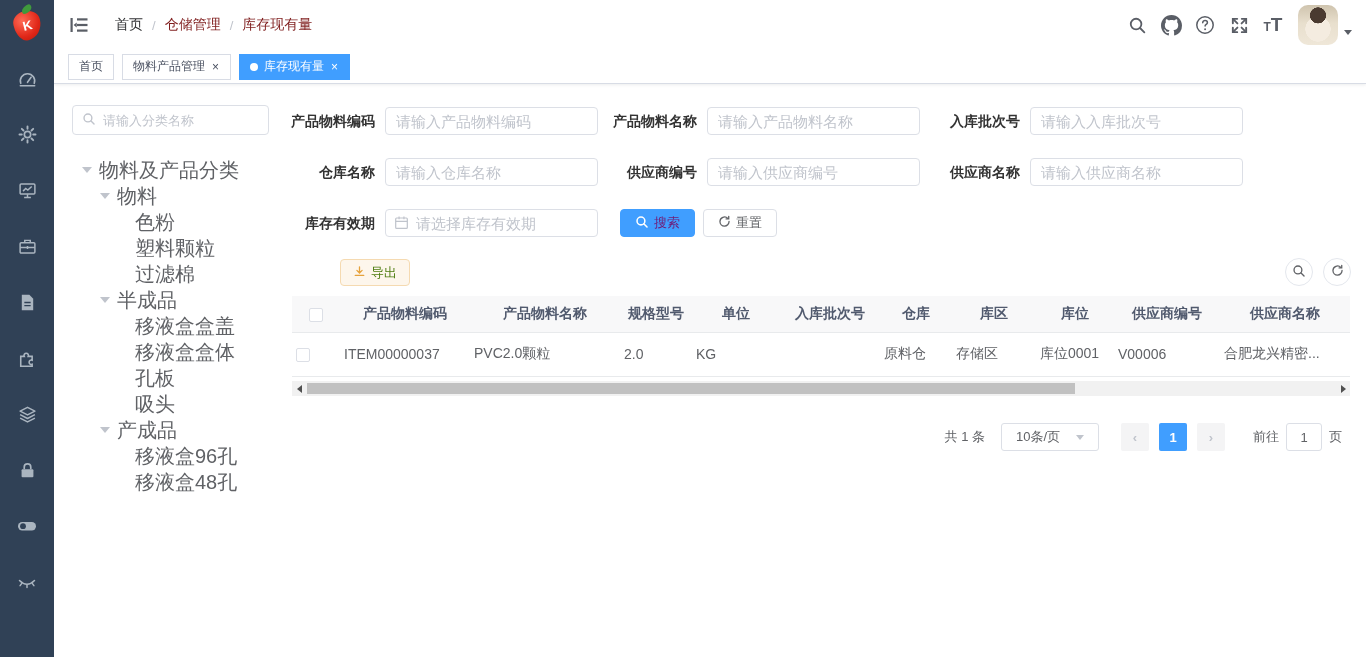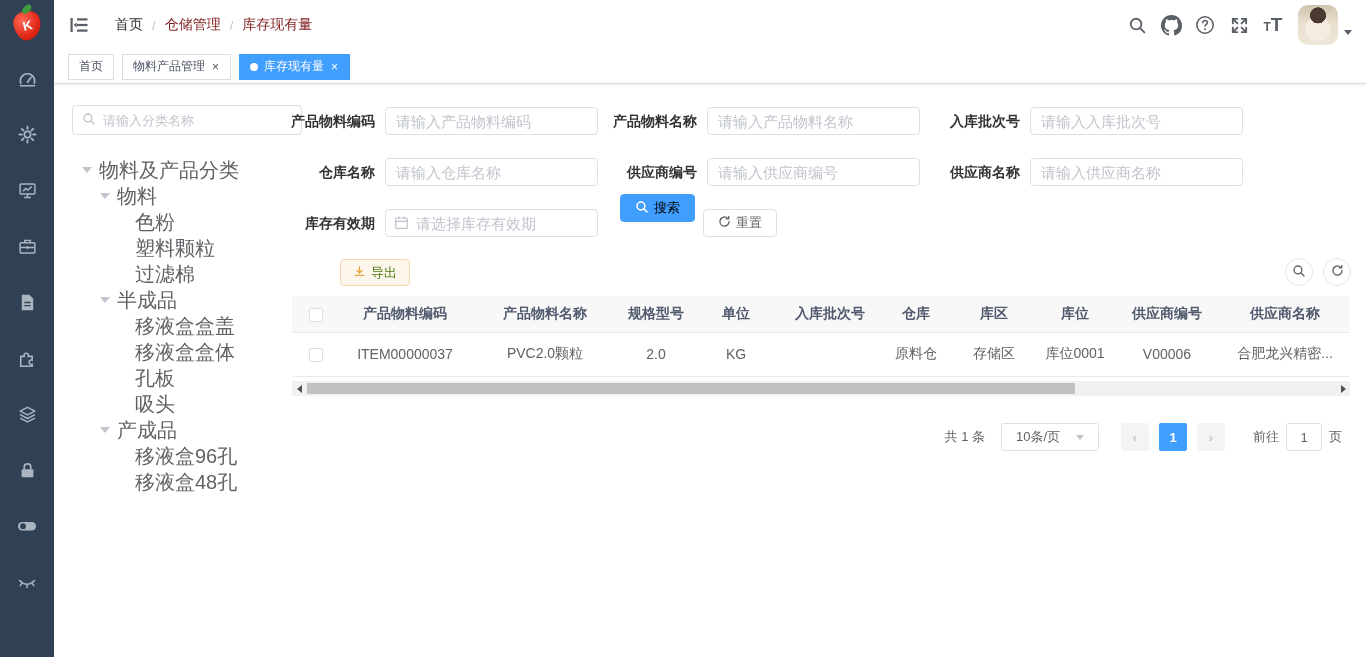--- a/index.html
+++ b/index.html
@@ -36,48 +36,48 @@
   .tabsbar { position:absolute; left:54px; top:50px; width:1312px; height:34px; background:#fff; border-bottom:1px solid #d8dce5; box-shadow:0 1px 3px rgba(0,21,41,.08); display:flex; align-items:center; padding-left:14px; gap:8px; z-index:10; }
   .tag { height:26px; display:inline-flex; align-items:center; padding:0 10px; border:1px solid #d8dce5; background:#fff; color:#495060; font-size:12px; cursor:pointer; gap:6px; white-space:nowrap; }
   .tag.active { background:#409eff; border-color:#409eff; color:#fff; }
   .tag .dot { width:8px; height:8px; border-radius:50%; background:#fff; }
   .tag .tclose { font-size:12px; line-height:1; padding:0 1px; }
 
   
   .content { position:absolute; left:54px; top:84px; width:1312px; height:573px; background:#fff; }
 
   
-  .tree-search { position:absolute; left:18px; top:21px; width:230px; height:30px; border:1px solid #dcdfe6; border-radius:4px; display:flex; align-items:center; padding:0 9px; gap:7px; background:#fff; }
+  .tree-search { position:absolute; left:18px; top:21px; width:197px; height:30px; border:1px solid #dcdfe6; border-radius:4px; display:flex; align-items:center; padding:0 9px; gap:7px; background:#fff; }
   .tree-search input { border:none; outline:none; flex:1; font-size:13px; color:#606266; font-family:inherit; min-width:0; }
   .tree-search input::placeholder { color:#c0c4cc; }
   .tree { position:absolute; left:0; top:73px; width:235px; }
   .tree-item { height:26px; display:flex; align-items:center; font-size:20px; color:#606266; cursor:pointer; }
   .tree-item .caret { width:0; height:0; border-left:5px solid transparent; border-right:5px solid transparent; border-top:6px solid #c0c4cc; margin-right:7px; flex:none; }
   .lv0 { padding-left:28px; } .lv1 { padding-left:46px; } .lv2 { padding-left:81px; }
 
   
   .field { position:absolute; display:flex; align-items:center; }
   .f-label { width:112px; text-align:right; padding-right:10px; font-size:14px; font-weight:700; color:#333; line-height:28px; white-space:nowrap; }
   .f-input { width:213px; height:28px; border:1px solid #dcdfe6; border-radius:4px; font-size:15px; color:#606266; padding:0 10px; outline:none; background:#fff; font-family:inherit; }
   .f-input::placeholder { color:#c0c4cc; }
   .date-wrap { position:relative; }
   .date-wrap .f-input { padding-left:30px; }
   .date-ic { position:absolute; left:9px; top:6px; pointer-events:none; display:flex; }
 
   .btn { height:28px; border-radius:4px; font-size:13px; display:inline-flex; align-items:center; gap:5px; cursor:pointer; border:1px solid transparent; padding:0 14px; font-family:inherit; }
-  .btn-search { position:absolute; left:566px; top:110px; background:#409eff; border-color:#409eff; color:#000000; }
+  .btn-search { position:absolute; left:566px; top:125px; background:#409eff; border-color:#409eff; color:#701a75; }
   .btn-reset  { position:absolute; left:649px; top:125px; background:#fff; border-color:#dcdfe6; color:#606266; }
   .btn-export { position:absolute; left:238px; top:175px; height:27px; background:#fdf6ec; border-color:#f5dab1; color:#4d7c0f; padding:0 12px;margin-left:48px; }
   .mini-circle { position:absolute; top:174px; width:28px; height:28px; border-radius:50%; border:1px solid #e4e7ed; background:#fff; display:flex; align-items:center; justify-content:center; cursor:pointer; }
   #mini-search { left:1231px; } #mini-refresh { left:1269px; }
 
   
   .grid { position:absolute; left:238px; top:212px; width:1058px; border-collapse:collapse; table-layout:fixed; font-size:14px; }
   .grid th { background:#f8f8f9; height:36px; color:#515a6e; font-weight:700; border-bottom:1px solid #e8eaec; text-align:center; padding:0 4px; overflow:hidden; white-space:nowrap; }
-  .grid td { height:44px; color:#606266; border-bottom:1px solid #e8eaec; text-align:center; padding:0 4px; overflow:hidden; white-space:nowrap; text-overflow:ellipsis; }
+  .grid td { height:44px; color:#606266; border-bottom:1px solid #e8eaec; padding:0 4px; overflow:hidden; white-space:nowrap; text-overflow:ellipsis; }
   .cbx { display:inline-block; width:14px; height:14px; border:1px solid #dcdfe6; border-radius:2px; background:#fff; vertical-align:middle; cursor:pointer; }
 
   
   .hscroll { position:absolute; left:238px; top:297px; width:1058px; height:15px; background:#f1f1f1; }
   .sb-arrow { position:absolute; top:0; width:14px; height:15px; display:flex; align-items:center; justify-content:center; cursor:pointer; }
   .sb-arrow.left { left:0; } .sb-arrow.right { right:0; }
   .tri-l { width:0; height:0; border-top:4px solid transparent; border-bottom:4px solid transparent; border-right:5px solid #505050; }
   .tri-r { width:0; height:0; border-top:4px solid transparent; border-bottom:4px solid transparent; border-left:5px solid #505050; }
   .sb-thumb { position:absolute; left:15px; top:2px; width:768px; height:11px; background:#c1c1c1; cursor:grab; }
 

